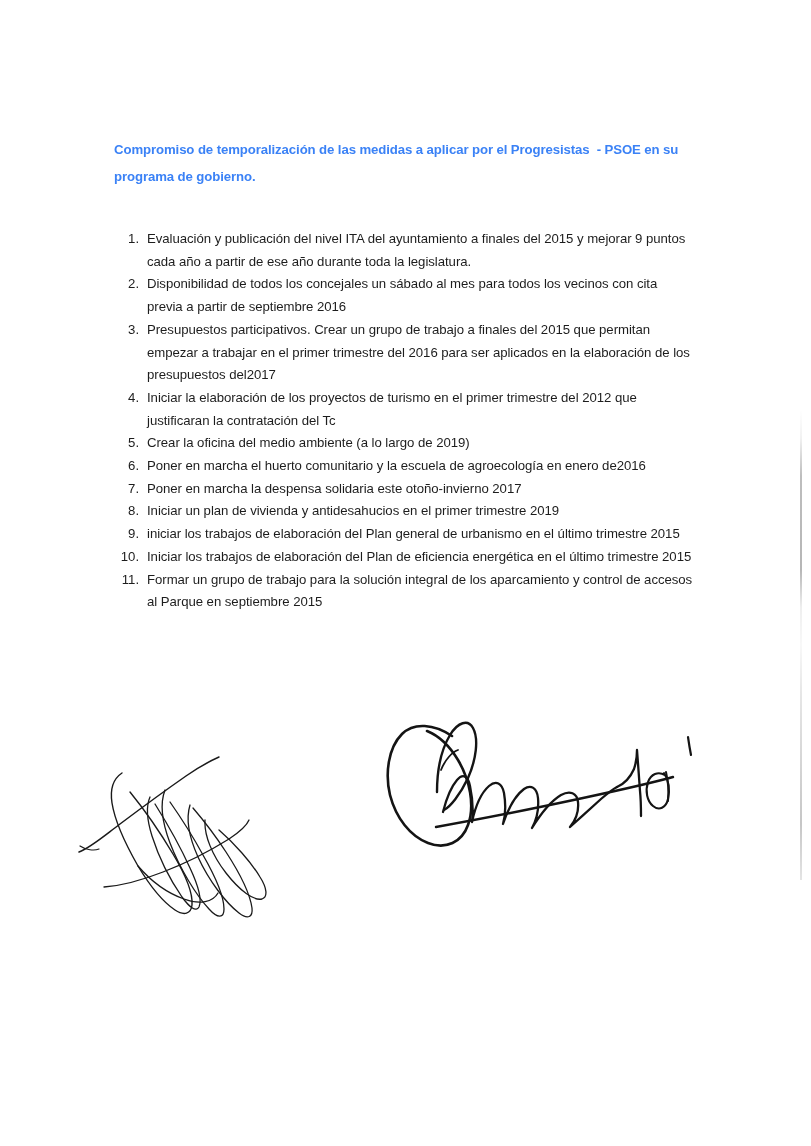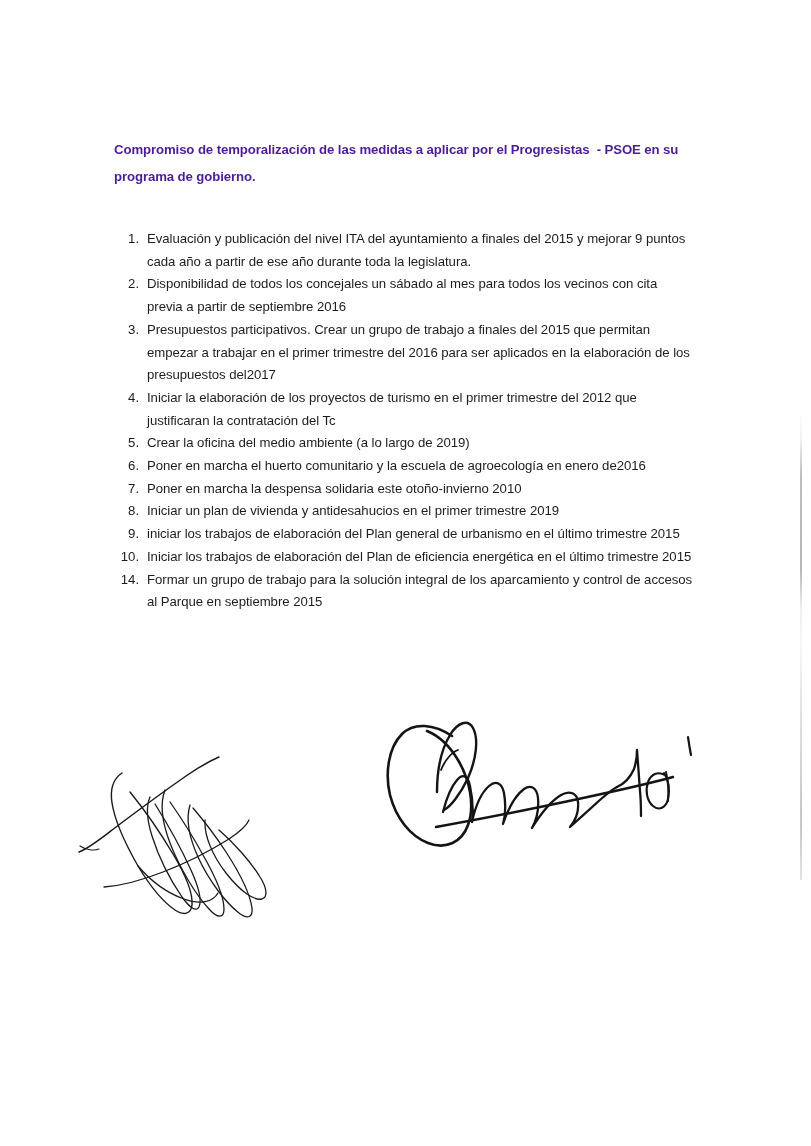--- a/index.html
+++ b/index.html
@@ -38,21 +38,21 @@
     pointer-events: none;
   }
   .doc-title {
     position: absolute;
     left: 114px;
     top: 136px;
     width: 566px;
     font-size: 13.2px;
     font-weight: bold;
     line-height: 27px;
-    color: #4c1d95;
+    color: #3b82f6;
     letter-spacing: -0.1px;
     white-space: pre-wrap;
   }
   .measures-list {
     position: absolute;
     left: 114px;
     top: 228px;
     width: 580px;
     margin: 0;
     padding: 0;
@@ -116,36 +116,36 @@
       <li class="measure-item">
         <span class="measure-number">5.</span>
         <span class="measure-text">Crear la oficina del medio ambiente (a lo largo de 2019)</span>
       </li>
       <li class="measure-item">
         <span class="measure-number">6.</span>
         <span class="measure-text">Poner en marcha el huerto comunitario y la escuela de agroecología en enero de2016</span>
       </li>
       <li class="measure-item">
         <span class="measure-number">7.</span>
-        <span class="measure-text">Poner en marcha la despensa solidaria  este otoño-invierno 2010</span>
+        <span class="measure-text">Poner en marcha la despensa solidaria  este otoño-invierno 2017</span>
       </li>
       <li class="measure-item">
         <span class="measure-number">8.</span>
         <span class="measure-text">Iniciar un plan de vivienda y antidesahucios en el primer trimestre 2019</span>
       </li>
       <li class="measure-item">
         <span class="measure-number">9.</span>
         <span class="measure-text">iniciar los trabajos de elaboración del Plan general de urbanismo en el último trimestre 2015</span>
       </li>
       <li class="measure-item">
         <span class="measure-number">10.</span>
         <span class="measure-text">Iniciar los trabajos de elaboración del Plan de eficiencia energética en el último trimestre 2015</span>
       </li>
       <li class="measure-item">
-        <span class="measure-number">14.</span>
+        <span class="measure-number">11.</span>
         <span class="measure-text">Formar un grupo de trabajo para la solución integral de los aparcamiento y control de accesos al Parque en septiembre 2015</span>
       </li>
     </ol>
 
   <svg class="signature-area" viewBox="0 0 811 1146" xmlns="http://www.w3.org/2000/svg">
 
     <g fill="none" stroke="#1a1a1a" stroke-linecap="round" stroke-linejoin="round">
       <path d="M79 852 C 90 848, 104 836, 120 824 C 140 809, 163 792, 186 776 C 199 767, 210 761, 219 757" stroke-width="1.5"></path>
       <path d="M122 773 C 113 779, 110 790, 112 803 C 115 822, 126 845, 138 866 C 150 886, 163 902, 175 910
                C 184 916, 191 914, 192 905 C 193 893, 185 874, 173 854 C 160 832, 143 808, 130 792" stroke-width="1.4"></path>

